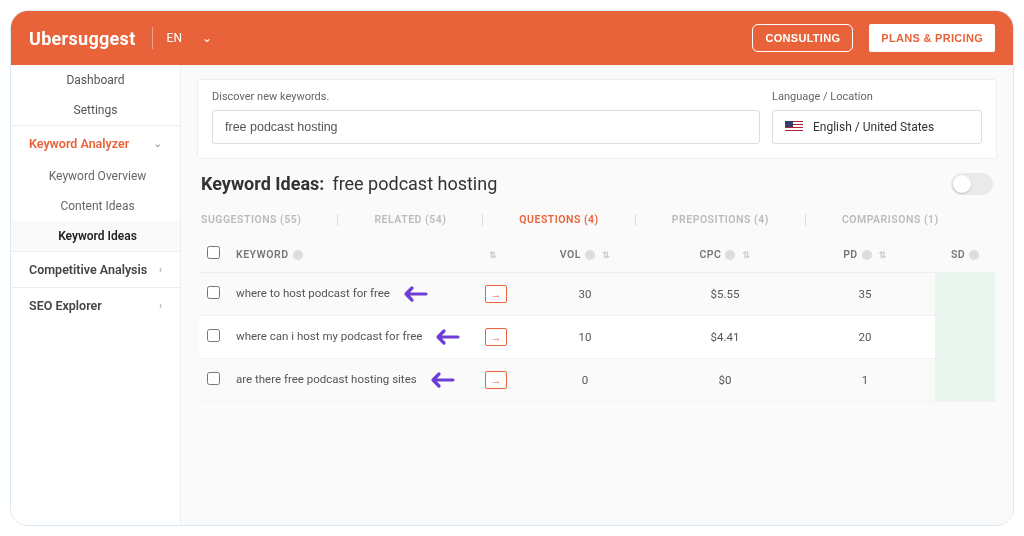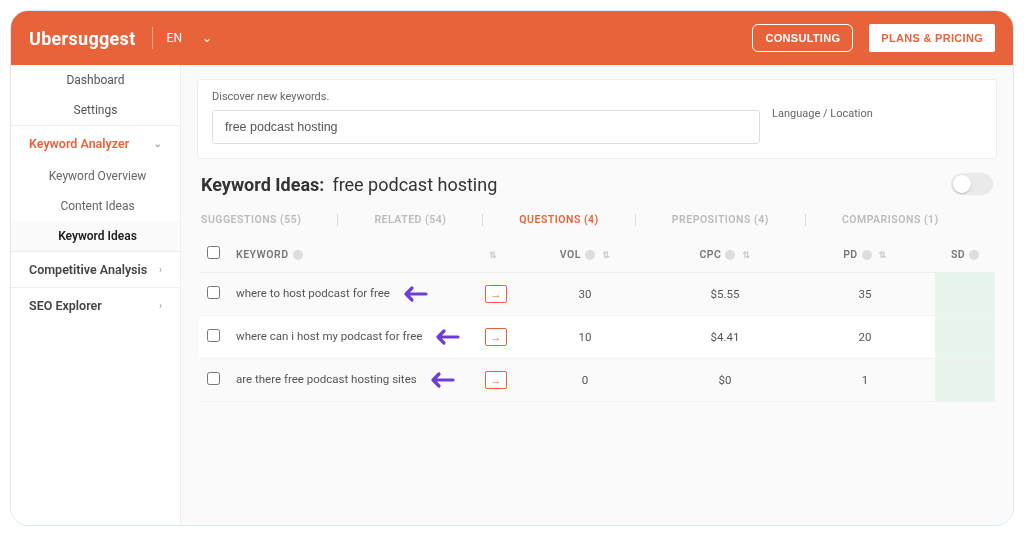--- a/index.html
+++ b/index.html
@@ -154,21 +154,21 @@
       position: relative;
       display: inline-block;
     }
     .flag-us::after {
       content: ""; position: absolute; left:0; top:0;
       width: 8px; height: 6px; background:#3c3b6e;
     }
 
     .ideas-head {
       display: flex;
-      align-items: center;
+      align-items: flex-start;
       padding: 0 20px 4px;
       gap: 8px;
     }
     .ideas-head h2 {
       font-size: 18px;
       font-weight: 700;
       color: #333;
     }
     .ideas-head .kw {
       font-size: 18px;
@@ -321,20 +321,24 @@
 
     <section class="content">
       <div class="discover">
         <div class="discover-row">
           <div class="discover-col">
             <div class="label-sm">Discover new keywords.</div>
             <input class="kw-input" type="text" value="free podcast hosting" style="">
           </div>
           <div class="discover-right">
             <div class="label-sm">Language / Location</div>
+            <div class="loc-select">
+              <span class="flag-us"></span>
+              <span>English / United States</span>
+            </div>
           </div>
         </div>
       </div>
 
       <div class="ideas-head">
         <h2>Keyword Ideas:</h2>
         <span class="kw">free podcast hosting</span>
         <div class="toggle"></div>
       </div>
 

